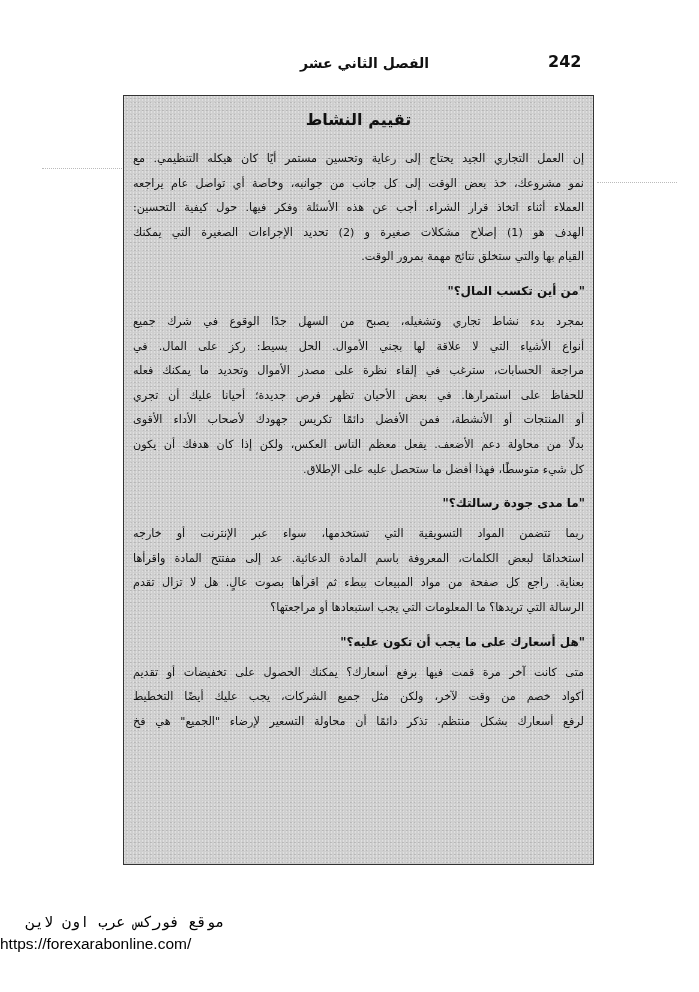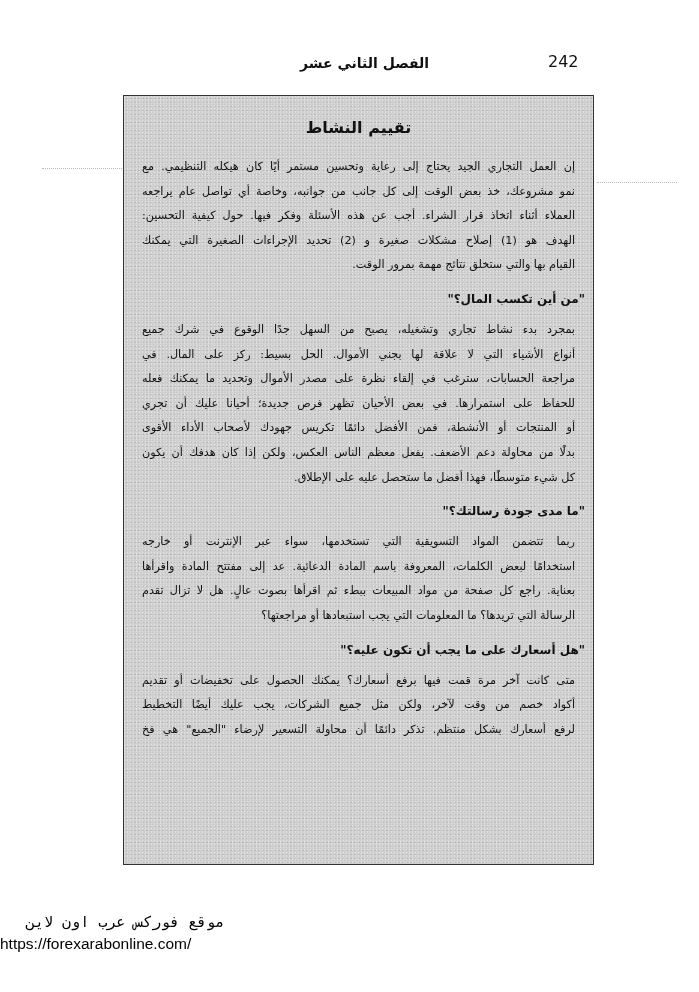--- a/index.html
+++ b/index.html
@@ -1,44 +1,44 @@
 <!DOCTYPE html>
 <html><head>
   <meta charset="utf-8">
   <style>
     html, body { margin:0; padding:0; }
     body {
       width:699px; height:992px; background:#ffffff; position:relative; overflow:hidden;
       font-family:"DejaVu Sans", sans-serif; color:#111;
     }
     .page-number {
-      position:absolute; left:548px; top:52px; font-size:16px; font-weight:normal;
+      position:absolute; left:548px; top:52px; font-size:16px; font-weight:bold;
       font-family:"DejaVu Sans", sans-serif; color:#111;
     }
     .running-head {
       position:absolute; left:300px; top:55px; font-size:14px; font-weight:bold;
       direction:rtl; color:#111;
     }
     .activity-box {
       position:absolute; left:123px; top:95px; width:471px; height:770px;
       border:1.5px solid #333;
       background-color:#cfcfcf;
       background-image:
         radial-gradient(circle at 20% 30%, rgba(255,255,255,0.35) 0.6px, transparent 1px),
         radial-gradient(circle at 70% 60%, rgba(0,0,0,0.12) 0.6px, transparent 1px);
       background-size:3px 3px, 4px 4px;
       box-sizing:border-box;
       direction:rtl;
       padding:6px 8px 0 8px;
     }
     .box-title {
-      text-align:center; font-size:16px; font-weight:bold; margin:16px 0 18px 0; color:#111;
+      text-align:center; font-size:16px; font-weight:bold; margin:8px 0 18px 0; color:#111;
     }
     .para {
-      font-size:11.2px; line-height:24.6px; text-align:justify; margin:10px; color:#111;
+      font-size:11.2px; line-height:24.6px; text-align:justify; margin:1px; color:#111;
     }
     .para .line { display:block; text-align:justify; text-align-last:justify; white-space:nowrap; }
     .para .line.last { text-align-last:right; }
     .subhead {
       font-size:12px; font-weight:bold; margin:14px 0 12px 0; color:#111;
     }
     .dotted-left {
       position:absolute; left:42px; top:168px; width:80px; border-top:1px dotted #bbb;
     }
     .dotted-right {

